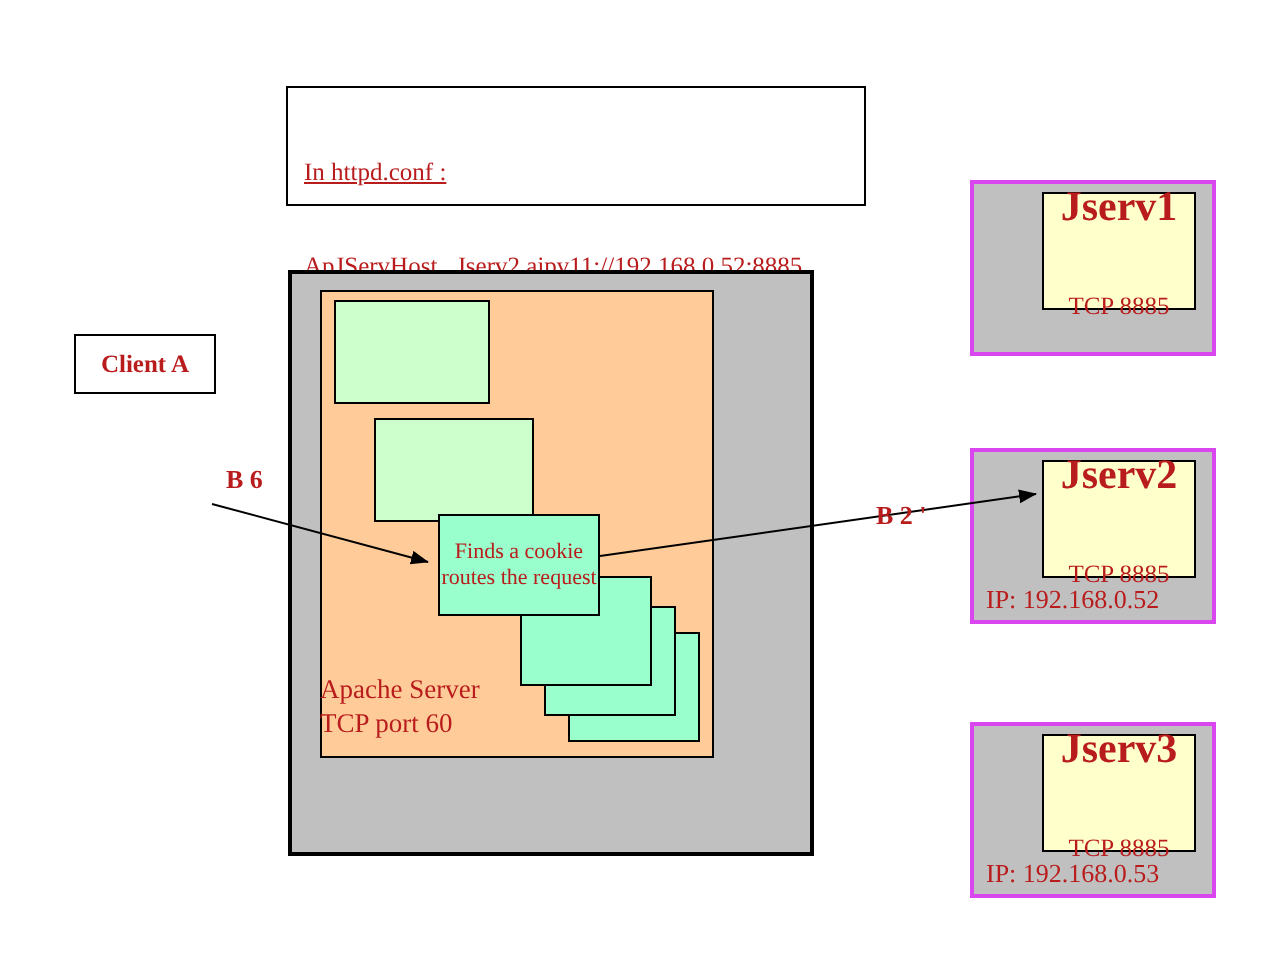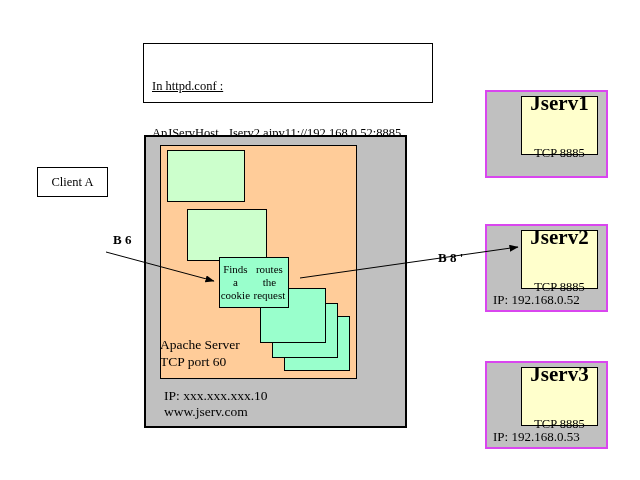--- a/index.html
+++ b/index.html
@@ -3,21 +3,21 @@
 <meta charset="utf-8">
 <style>
   * { margin: 0; padding: 0; box-sizing: border-box; }
   html, body { background: #ffffff; }
   .canvas {
     position: relative;
     width: 640px;
     height: 480px;
     background: #ffffff;
     font-family: "Liberation Serif", "DejaVu Serif", serif;
-    color: #000000;
+    color: #b91c1c;
     overflow: hidden;
     padding-left: 28px;
   }
   .abs { position: absolute; }
 
   
   .config-box {
     left: 143px; top: 43px; width: 290px; height: 60px;
     background: #ffffff; border: 1px solid #000000;
     padding: 4px 6px 0 8px;
@@ -25,20 +25,21 @@
     white-space: pre;
   }
   .config-title { text-decoration: underline; }
 
   
   .client-box {
     width: 71px; height: 30px;
     background: #ffffff; border: 1px solid #000000;
     display: flex; align-items: center; justify-content: center;
     font-size: 12.5px;
+    font-weight: bold;
   }
   .client-a { left: 37px; top: 167px; }
   .client-b { left: 37px; top: 238px; }
 
   
   .apache-outer {
     left: 144px; top: 135px; width: 263px; height: 293px;
     background: #c0c0c0; border: 2px solid #000000;
   }
   .apache-inner {
@@ -48,22 +49,22 @@
   .green-box { background: #ccffcc; border: 1px solid #000000; }
   .green-1 { left: 167px; top: 150px; width: 78px; height: 52px; }
   .green-2 { left: 187px; top: 209px; width: 80px; height: 52px; }
 
   .aqua-box { background: #99ffcc; border: 1px solid #000000; }
   .cascade-3 { left: 284px; top: 316px; width: 66px; height: 55px; }
   .cascade-2 { left: 272px; top: 303px; width: 66px; height: 55px; }
   .cascade-1 { left: 260px; top: 288px; width: 66px; height: 55px; }
 
   .cookie-box {
-    left: 219px; top: 257px; width: 70px; height: 51px;
-    display: flex; flex-direction: row;
+    left: 219px; top: 257px; width: 81px; height: 51px;
+    display: flex; flex-direction: column;
     align-items: center; justify-content: center;
     font-size: 11px; line-height: 13px; text-align: center;
   }
 
   .apache-title {
     left: 160px; top: 336px;
     font-size: 13.5px; line-height: 17px;
   }
   .apache-ip {
     left: 164px; top: 388px;
@@ -123,24 +124,20 @@
   <div class="abs aqua-box cascade-2"></div>
   <div class="abs aqua-box cascade-1"></div>
   <div class="abs aqua-box cookie-box">
     <div>Finds a cookie</div>
     <div>routes the request</div>
   </div>
   <div class="abs apache-title">
     <div>Apache Server</div>
     <div>TCP port 60</div>
   </div>
-  <div class="abs apache-ip">
-    <div>IP: xxx.xxx.xxx.10</div>
-    <div>www.jserv.com</div>
-  </div>
 
   <div class="abs jserv-card jserv-1">
     <div class="jserv-inner">
       <div class="jserv-name">Jserv1</div>
       <div class="jserv-port">TCP 8885</div>
     </div>
   </div>
   <div class="abs jserv-card jserv-2">
     <div class="jserv-inner">
       <div class="jserv-name">Jserv2</div>
@@ -159,15 +156,15 @@
   <svg class="abs arrows-svg" width="640" height="480">
     <defs>
       <marker id="arrowhead" markerWidth="10" markerHeight="8" refX="8.5" refY="3.5" orient="auto">
         <path d="M0,0 L9,3.5 L0,7 z" fill="#000000"></path>
       </marker>
     </defs>
     <line x1="106" y1="252" x2="214" y2="281" stroke="#000000" stroke-width="1" marker-end="url(#arrowhead)"></line>
     <line x1="300" y1="278" x2="518" y2="247" stroke="#000000" stroke-width="1" marker-end="url(#arrowhead)"></line>
   </svg>
   <div class="abs flow-label label-b2">B 6</div>
-  <div class="abs flow-label label-b2p">B 8 '</div>
+  <div class="abs flow-label label-b2p">B 2 '</div>
 
 </div>
 
 </body></html>

